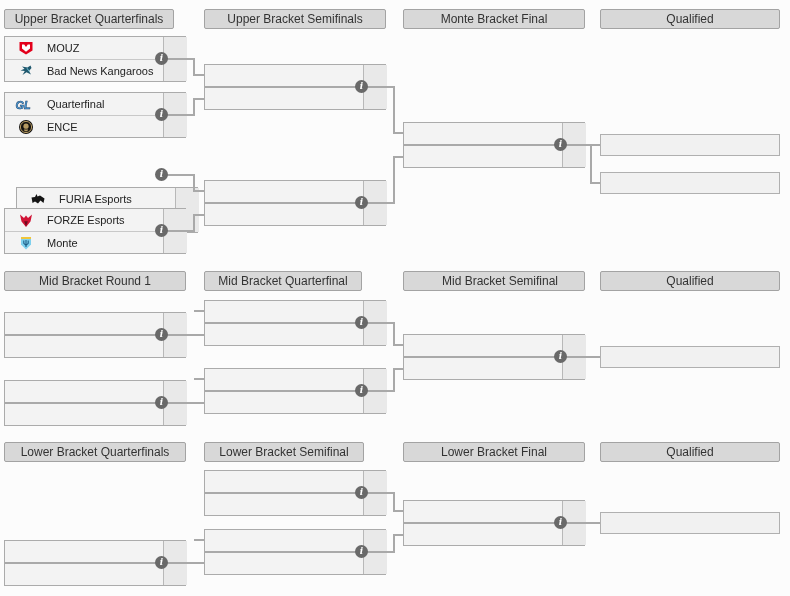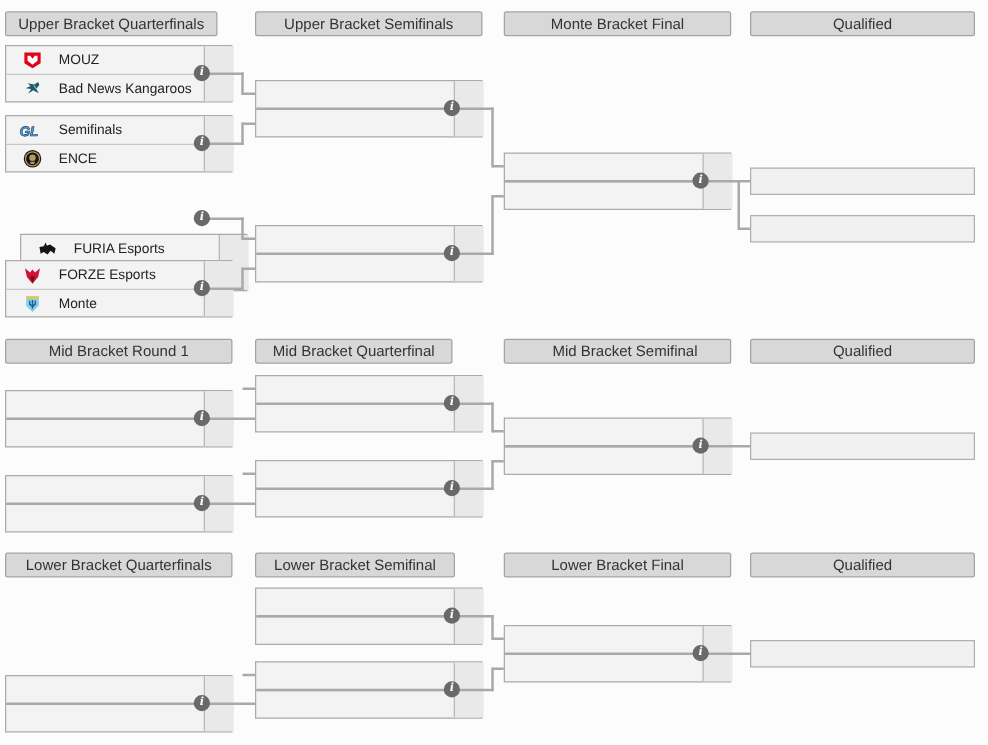--- a/index.html
+++ b/index.html
@@ -49,21 +49,21 @@
       <div class="sc"></div>
     </div>
     <div class="info" style="left: 155px; top: 52px;">i</div>
     <div class="box" style="left: 4px; top: 92px; width: 182px;">
       <div class="row first">
         <div class="ic">
           <svg width="22" height="16" viewBox="0 0 22 16">
             <text x="0.5" y="12.5" font-family="sans-serif" font-size="11" font-weight="bold" font-style="italic" fill="#4a9fe0" stroke="#1c3c60" stroke-width="0.5">GL</text>
           </svg>
         </div>
-        <div class="nm">Semifinals</div>
+        <div class="nm">Quarterfinal</div>
       </div>
       <div class="row">
         <div class="ic">
           <svg width="16" height="16" viewBox="0 0 16 16">
             <circle cx="8" cy="8" r="7" fill="#151310"></circle>
             <circle cx="8" cy="8" r="5.6" fill="none" stroke="#b59a62" stroke-width="1"></circle>
             <circle cx="8" cy="7.2" r="2.6" fill="#b59a62"></circle>
             <path d="M5.8,10.4 h4.4 l-1,1.8 h-2.4 Z" fill="#b59a62"></path>
           </svg>
         </div>

